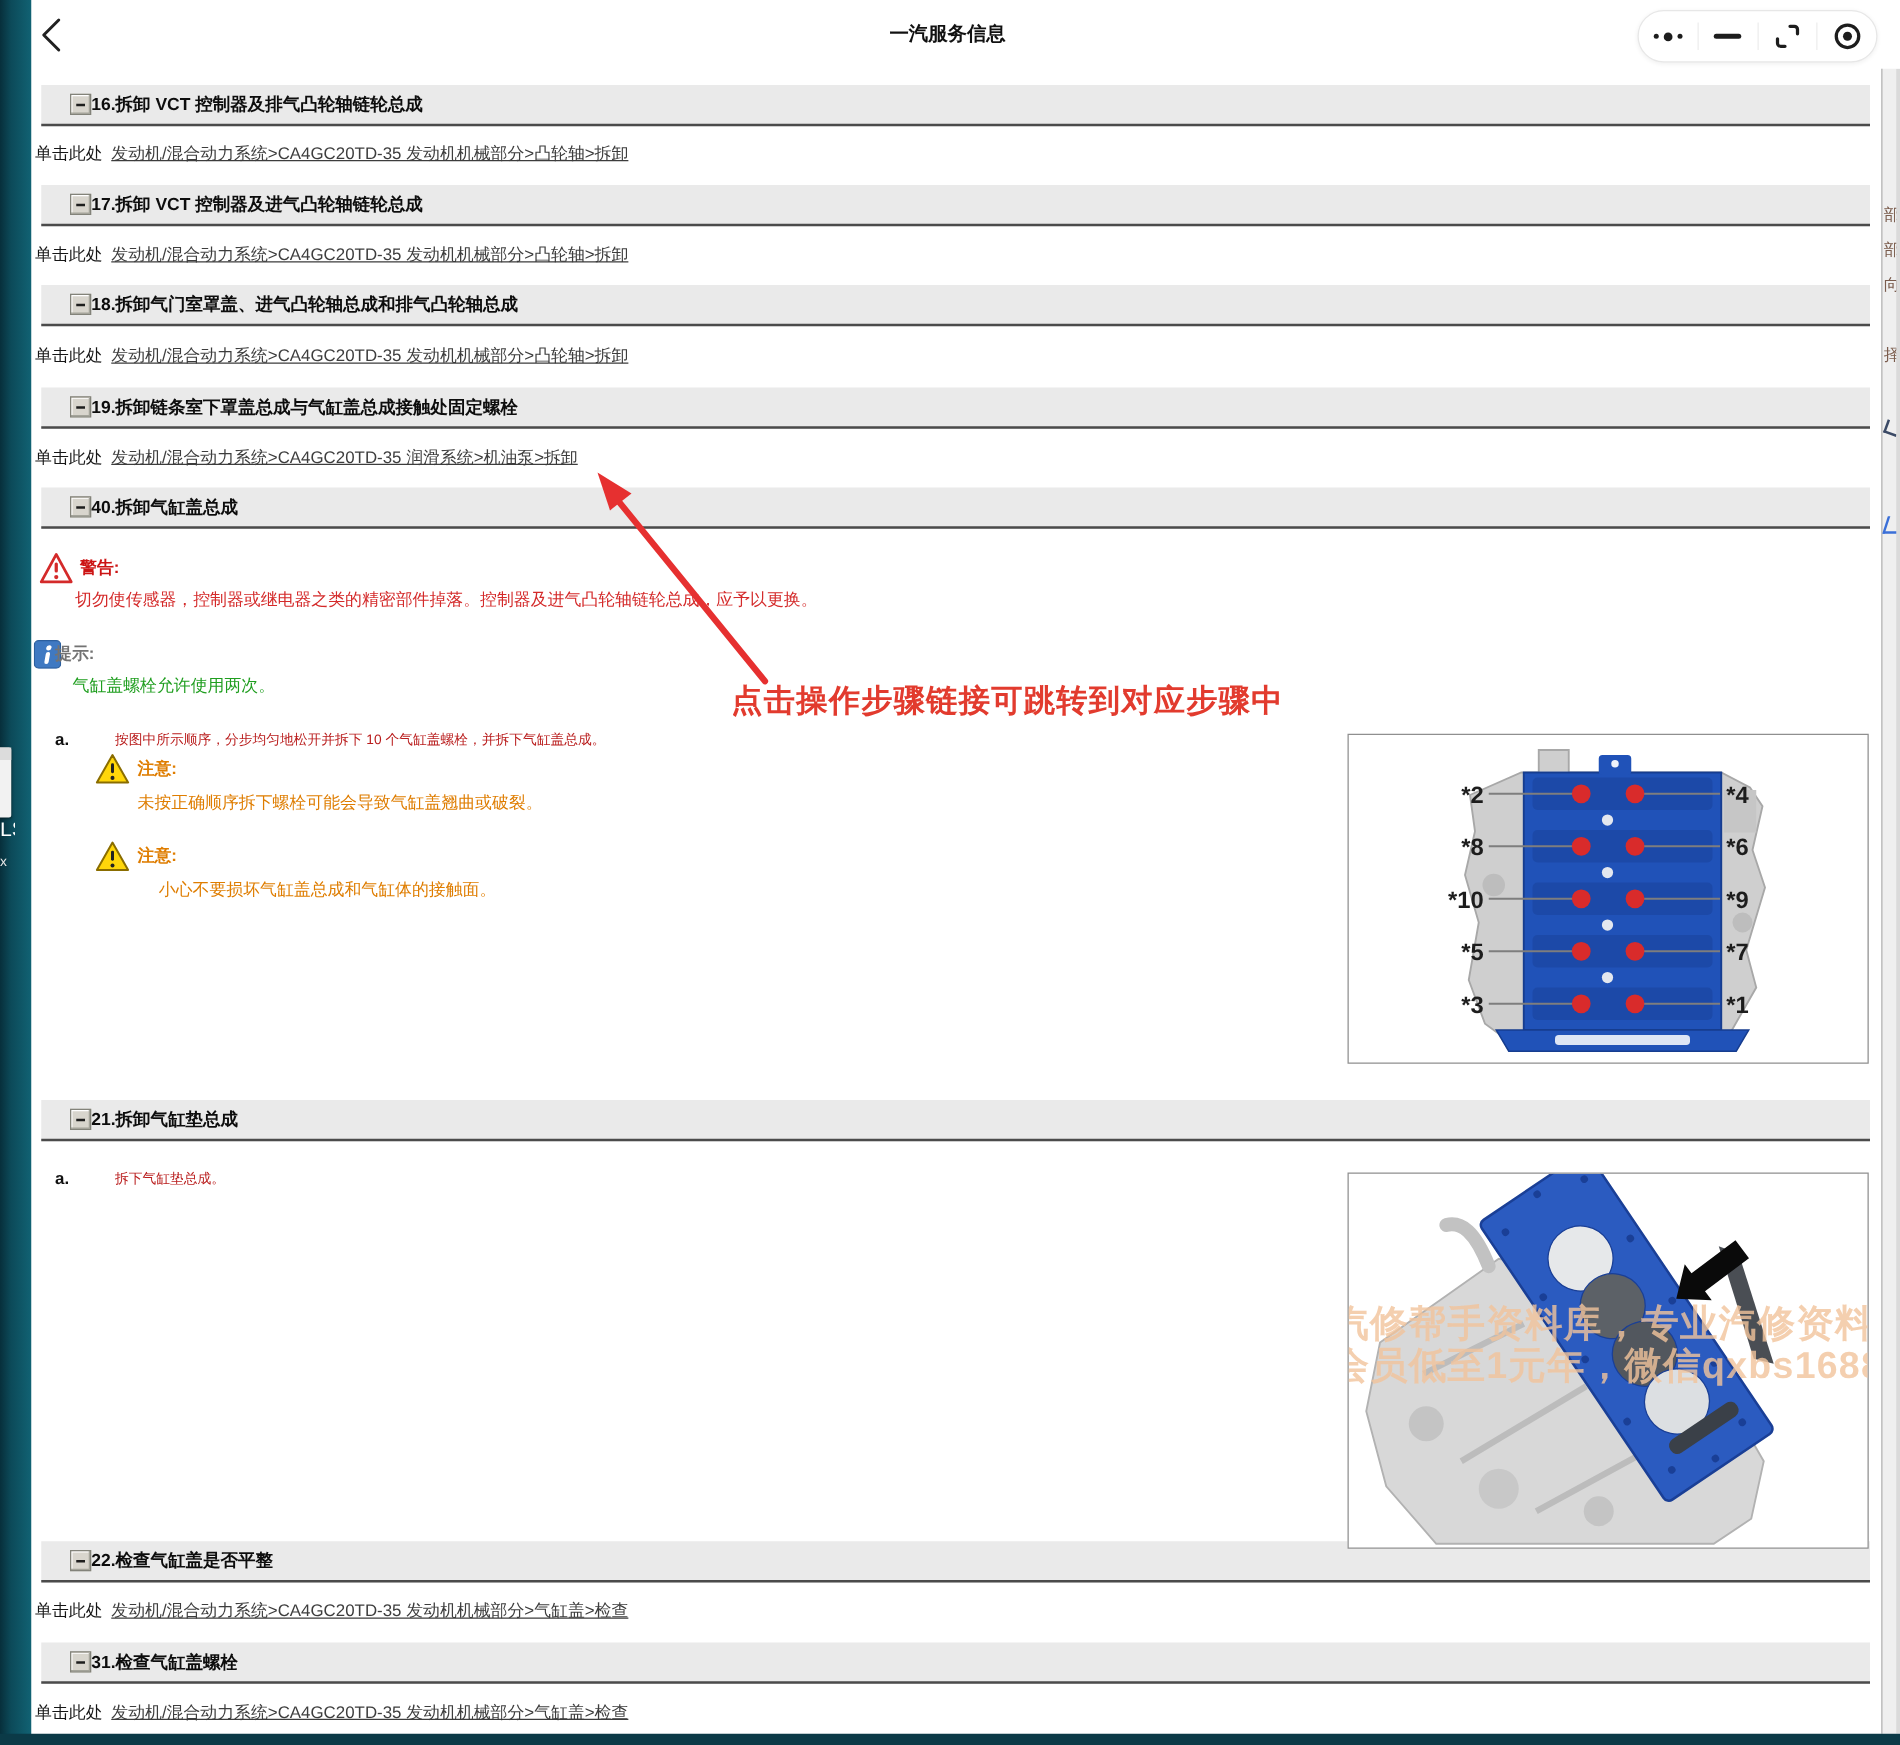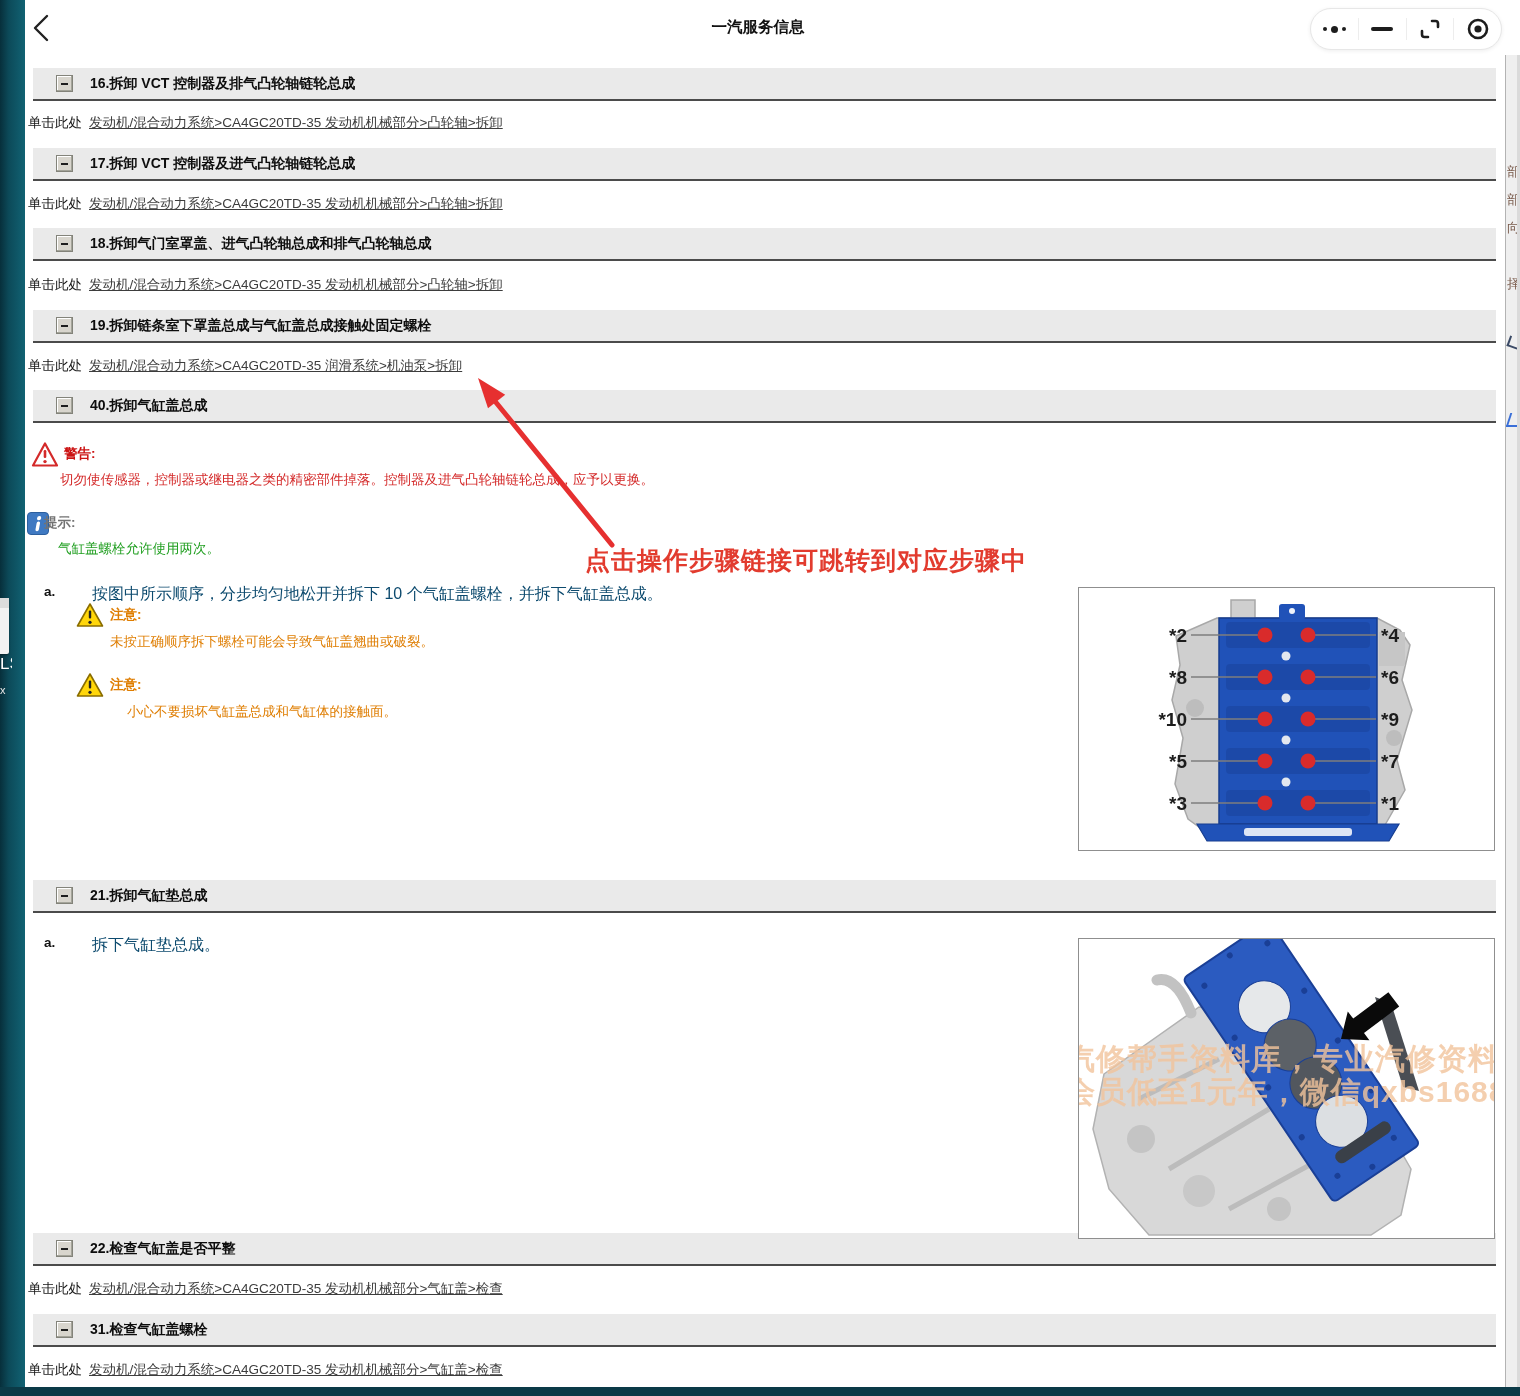--- a/index.html
+++ b/index.html
@@ -38,31 +38,31 @@
   .dots b{display:block;border-radius:50%;background:#1d1d1d;}
   .dots .d-s{width:4px;height:4px;}
   .dots .d-l{width:7px;height:7px;}
   .min-bar{width:22px;height:3.5px;border-radius:2px;background:#1d1d1d;}
   
   .sec-h{position:absolute;left:33px;width:1463px;height:31px;background:#eaeaea;
     border-bottom:2px solid #4b4b4b;display:flex;align-items:center;z-index:2;cursor:pointer;}
   .btn-collapse{width:15px;height:15px;margin-left:23px;background:#d8d5cd;border:1px solid #83837a;
     box-shadow:inset -1px -1px 0 #a4a49a,inset 1px 1px 0 #ffffff;display:flex;align-items:center;justify-content:center;flex:0 0 auto;cursor:pointer;}
   .btn-collapse i{display:block;width:7px;height:2px;background:#1e1e1e;}
-  .sec-title{margin-left:17px;font-size:14px;font-weight:700;color:#0d0d0d;white-space:nowrap;text-align:center;}
+  .sec-title{margin-left:0;font-size:14px;font-weight:700;color:#0d0d0d;white-space:nowrap;text-align:center;}
   
   .linkrow{position:absolute;left:28px;font-size:13.5px;color:#161616;white-space:nowrap;z-index:2;}
   .linkrow .pre{margin-right:7px;}
   .doclink{color:#3d3d3d;text-decoration:underline;cursor:pointer;}
   
   .notice-label{position:absolute;font-size:13.5px;font-weight:700;white-space:nowrap;z-index:2;}
   .notice-text{position:absolute;font-size:13.5px;white-space:nowrap;z-index:2;}
   .icon-abs{position:absolute;z-index:2;}
   .steprow-letter{position:absolute;font-size:13.5px;font-weight:700;color:#111;z-index:2;}
-  .steprow-text{position:absolute;font-size:16px;color:#0c4a6e;white-space:nowrap;z-index:2;}
+  .steprow-text{position:absolute;font-size:11px;color:#b91c1c;white-space:nowrap;z-index:2;}
   
   .figure{position:absolute;left:1078px;width:415px;border:1px solid #8f8f8f;background:#fff;overflow:hidden;z-index:3;}
   .fig1{top:587px;height:262px;}
   .fig2{top:938px;height:299px;}
   .wm{position:absolute;left:-14px;white-space:nowrap;font-weight:700;font-size:30px;color:#f2c49c;opacity:.8;letter-spacing:1px;z-index:6;}
   .wm1{top:100px;}
   .wm2{top:133px;}
   
   .annotation{position:absolute;left:585px;top:544px;font-size:25px;font-weight:700;color:#e23b2e;letter-spacing:1px;white-space:nowrap;z-index:50;}
   .arrow-overlay{position:absolute;left:0;top:0;z-index:49;pointer-events:none;}

